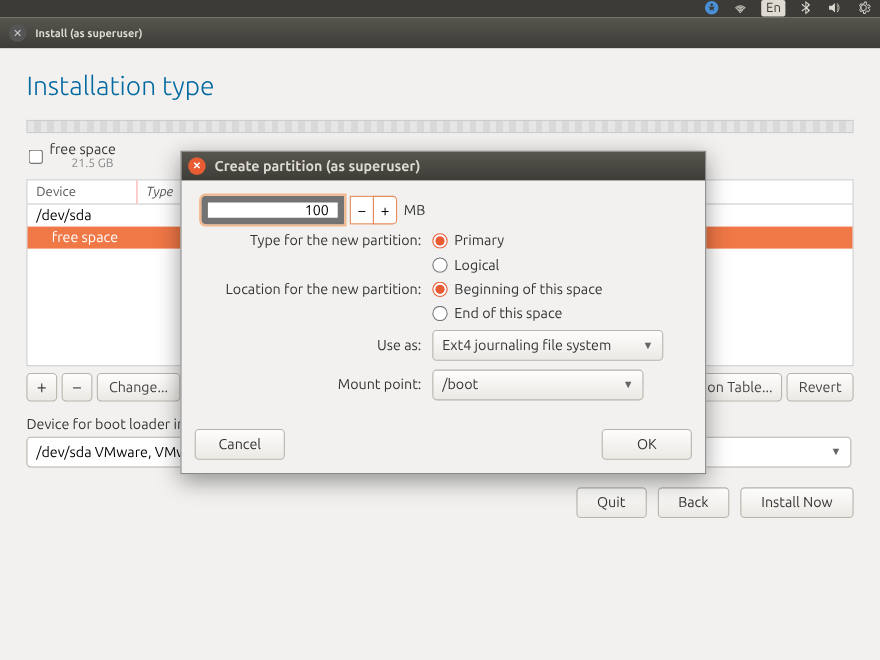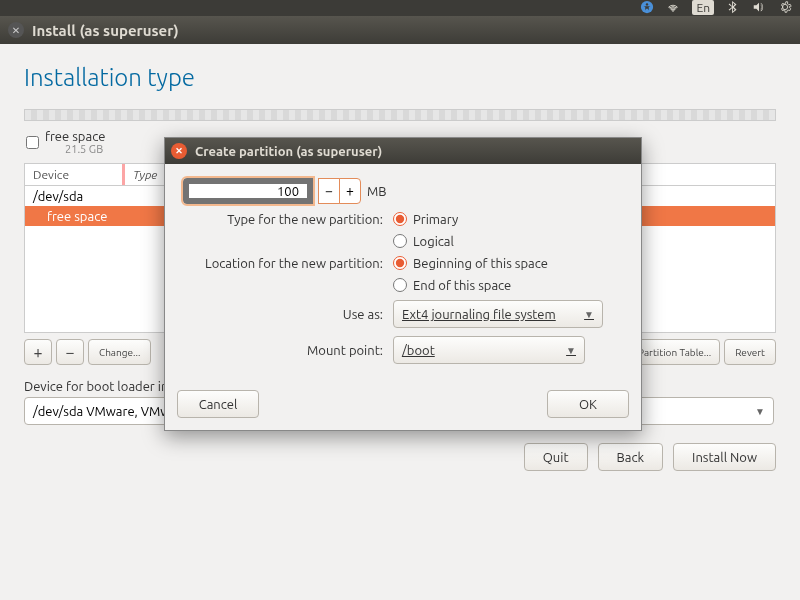--- a/index.html
+++ b/index.html
@@ -8,47 +8,47 @@
 
 .top-panel { height: 16px; background: #3c3b37; display: flex; justify-content: flex-end; align-items: flex-start; padding: 0 8px; gap: 12px; color: #dfdbd2; }
 .top-panel span { font-size: 12px; }
 .ind-icon svg { width: 14px; height: 14px; fill: #dfdbd2; }
 .ind-lang { background: #dfdbd2; color: #3c3b37; padding: 1px 4px; border-radius: 2px; font-size: 11px; }
 .ind-accessibility svg { fill: #4a90d9; }
 
 
 .titlebar { height: 28px; background: linear-gradient(#57554e,#3d3c37); display: flex; align-items: center; padding: 0 8px; color: #dfdbd2; gap: 8px; }
 .tb-close { width: 16px; height: 16px; border-radius: 50%; background: #555; display: flex; align-items: center; justify-content: center; font-size: 10px; color: #ccc; }
-.tb-title { font-size: 15px; font-weight: bold; }
+.tb-title { font-size: 10px; font-weight: bold; }
 
 
 .page { padding: 20px 24px; background: #f2f1f0; }
 .page-title { font-size: 24px; font-weight: 300; color: #0369a1; margin-bottom: 18px; }
 
 
 .diskbar { height: 12px; background: repeating-linear-gradient(90deg,#e6e6e6 0,#e6e6e6 6px,#d9d9d9 6px,#d9d9d9 12px); border: 1px solid #ccc; margin-bottom: 4px; }
 .legend { display: flex; align-items: center; gap: 6px; padding: 4px 0 8px 2px; }
 .legend input { accent-color: #888; }
 .legend-main { font-size: 13px; color: #333; }
 .legend-sub { font-size: 11px; color: #888; margin-left: 20px; }
 
 
 .dev-table { border: 1px solid #ccc; background: #fff; height: 170px; }
 .dev-head { display: flex; border-bottom: 1px solid #ccc; font-size: 12px; color: #555; }
-.dev-head > div { padding: 4px 8px; border-right: 3px solid #fca5a5; }
+.dev-head > div { padding: 4px 8px; border-right: 1px solid #fca5a5; }
 .col-device { width: 100px; }
 .col-type { width: 60px; font-style: italic; }
 .dev-row { display: flex; font-size: 13px; padding: 3px 8px; }
 .dev-row-sel { background: #f07746; color: #fff; }
 .dev-row .col-device { width: 100px; }
 .dev-row.indent .col-device { padding-left: 14px; }
 
 
 .tbl-toolbar { display: flex; align-items: center; gap: 4px; margin-top: 6px; }
-.btn-small { height: 26px; border: 1px solid #b8b4ac; background: linear-gradient(#fdfdfc,#ece9e4); border-radius: 4px; padding: 0 10px; font-size: 10px; color: #444; display: flex; align-items: center; justify-content: center; }
+.btn-small { height: 26px; border: 1px solid #b8b4ac; background: linear-gradient(#fdfdfc,#ece9e4); border-radius: 4px; padding: 0 10px; font-size: 13px; color: #444; display: flex; align-items: center; justify-content: center; }
 .btn-square { width: 28px; padding: 0; font-size: 16px; }
 .toolbar-spacer { flex: 1; }
 
 
 .boot-label { margin-top: 14px; font-size: 13px; color: #333; }
 .combo { height: 28px; border: 1px solid #b8b4ac; border-radius: 4px; background: #fff; display: flex; align-items: center; padding: 0 8px; font-size: 13px; width: 750px; margin-top: 4px; justify-content: space-between; }
 .combo-arrow { font-size: 10px; color: #666; }
 
 
 .footer { display: flex; justify-content: flex-end; gap: 10px; margin-top: 18px; }
@@ -60,21 +60,21 @@
 .modal-close { width: 16px; height: 16px; border-radius: 50%; background: #e85c33; display: flex; align-items: center; justify-content: center; font-size: 9px; color: #fff; }
 .modal-body { padding: 14px 18px 12px 18px; }
 .form-row { display: flex; align-items: center; margin-bottom: 8px; }
 .form-label { width: 210px; text-align: right; padding-right: 10px; font-size: 13px; color: #333; }
 .form-field { flex: 1; display: flex; align-items: center; gap: 6px; font-size: 13px; color: #333; }
 .size-input { width: 130px; height: 26px; border: 6px solid #737373; border-radius: 4px 0 0 4px; text-align: right; padding: 0 8px; font-size: 13px; outline: 2px solid #f3b88e; }
 .stepper { display: flex; }
 .stepper button { width: 22px; height: 26px; border: 1px solid #e38c5a; background: #fff; margin-left: -1px; font-size: 14px; }
 .stepper button:last-child { border-radius: 0 4px 4px 0; }
 .radio { width: 14px; height: 14px; accent-color: #e85c33; }
-.modal-select { height: 28px; border: 1px solid #b8b4ac; border-radius: 4px; background: linear-gradient(#fdfdfc,#ece9e4); display: flex; align-items: center; justify-content: space-between; padding: 0 8px; width: 210px; font-size: 13px; text-decoration: underline; }
+.modal-select { height: 28px; border: 1px solid #b8b4ac; border-radius: 4px; background: linear-gradient(#fdfdfc,#ece9e4); display: flex; align-items: center; justify-content: space-between; padding: 0 8px; width: 210px; font-size: 13px; }
 .modal-select.narrow { width: 192px; }
 .modal-footer { display: flex; justify-content: space-between; gap: 10px; padding: 6px 12px 12px; }
 .modal-footer .btn { width: 82px; }
 </style>
 </head>
 <body>
 
 <div class="top-panel">
   <span class="ind-icon ind-accessibility"><svg viewBox="0 0 16 16">
         <circle cx="8" cy="8" r="7"></circle>

